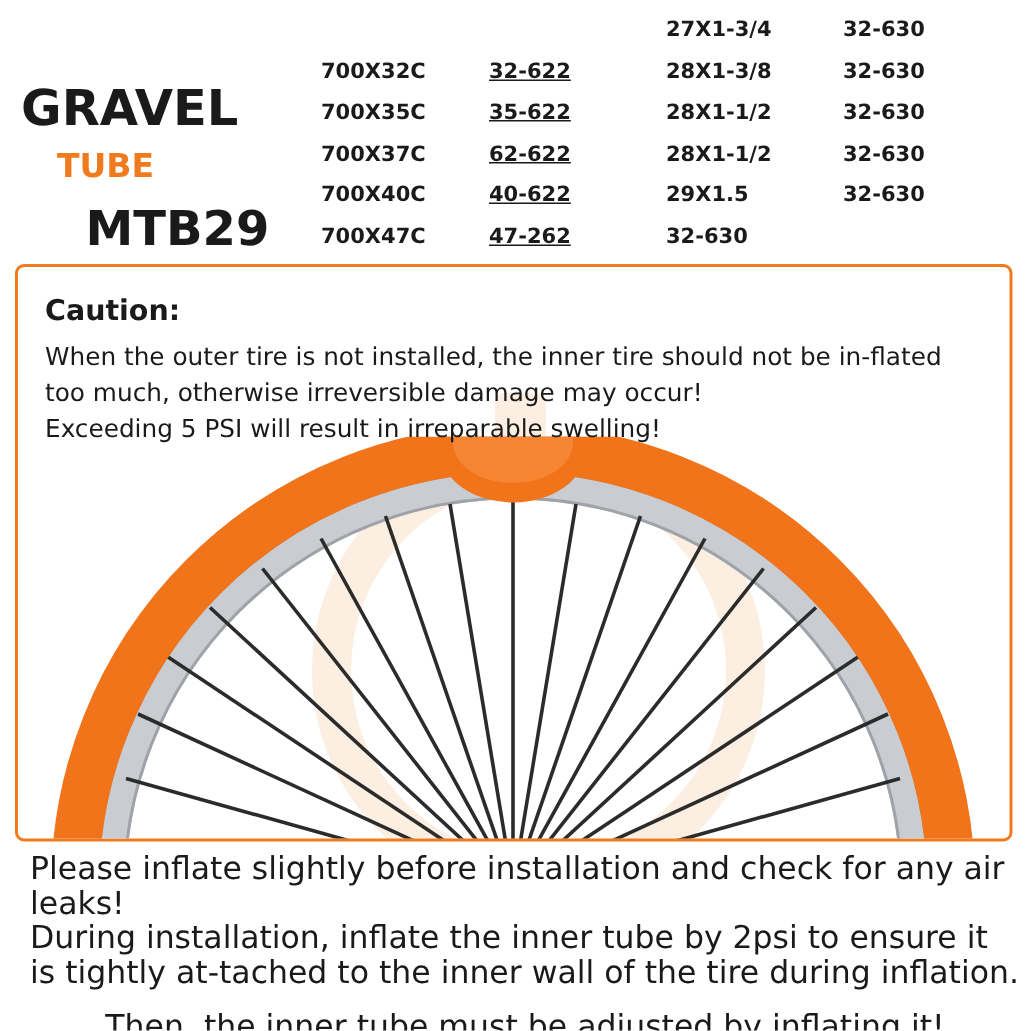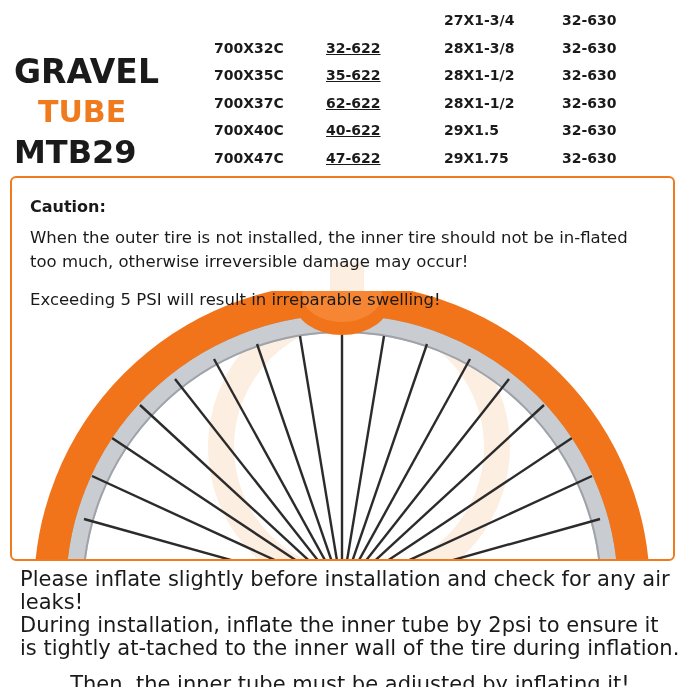--- a/index.html
+++ b/index.html
@@ -38,22 +38,22 @@
     padding-top: 4px;
   }
   .title-line {
     font-weight: bold;
     font-size: 32px;
     letter-spacing: 0px;
     line-height: 40px;
     white-space: nowrap;
   }
   .title-line.gravel { color: #1a1a1a; font-size: 33px; }
-  .title-line.tube   { color: #F07A1E; font-size: 30px; padding-left: 24px; }
-  .title-line.mtb    { color: #1a1a1a; font-size: 32px; }
+  .title-line.tube   { color: #F07A1E; font-size: 22px; padding-left: 24px; }
+  .title-line.mtb    { color: #1a1a1a; font-size: 32px; margin-left: 43px; }
 
   .size-col {
     flex: 0 0 auto;
     padding-top: 6px;
   }
   .size-col.col-1 { width: 230px; }
   .size-col.col-2 { width: 235px; }
 
   .size-row {
     display: flex;
@@ -83,33 +83,32 @@
     background: #ffffff;
   }
 
   .caution-inner {
     position: relative;
     z-index: 3;
     padding: 16px 18px 0 18px;
   }
   .caution-title {
     font-weight: bold;
-    font-size: 16px;
+    font-size: 19px;
     line-height: 26px;
     margin-bottom: 6px;
     color: #1a1a1a;
   }
   .caution-text {
     font-size: 16.5px;
     line-height: 24px;
     color: #1a1a1a;
     max-width: 600px;
   }
   .caution-text.second {
-    margin-top: 14px;
   }
 
   
   .watermark {
     position: absolute;
     left: 196px;
     top: 118px;
     width: 250px;
     height: 250px;
     border-radius: 50%;
@@ -177,21 +176,21 @@
       <div class="size-row">
         <span class="spec">700X37C</span>
         <span class="iso">62-622</span>
       </div>
       <div class="size-row">
         <span class="spec">700X40C</span>
         <span class="iso">40-622</span>
       </div>
       <div class="size-row">
         <span class="spec">700X47C</span>
-        <span class="iso">47-622</span>
+        <span class="iso">47-262</span>
       </div>
     </div>
 
     <div class="size-col col-2">
       <div class="size-row">
         <span class="spec">27X1-3/4</span>
         <span class="iso">32-630</span>
       </div>
       <div class="size-row">
         <span class="spec">28X1-3/8</span>
@@ -203,21 +202,20 @@
       </div>
       <div class="size-row">
         <span class="spec">28X1-1/2</span>
         <span class="iso">32-630</span>
       </div>
       <div class="size-row">
         <span class="spec">29X1.5</span>
         <span class="iso">32-630</span>
       </div>
       <div class="size-row">
-        <span class="spec">29X1.75</span>
         <span class="iso">32-630</span>
       </div>
     </div>
 
   </div>
 
   <div class="caution-box">
 
     <div class="watermark"></div>
 

